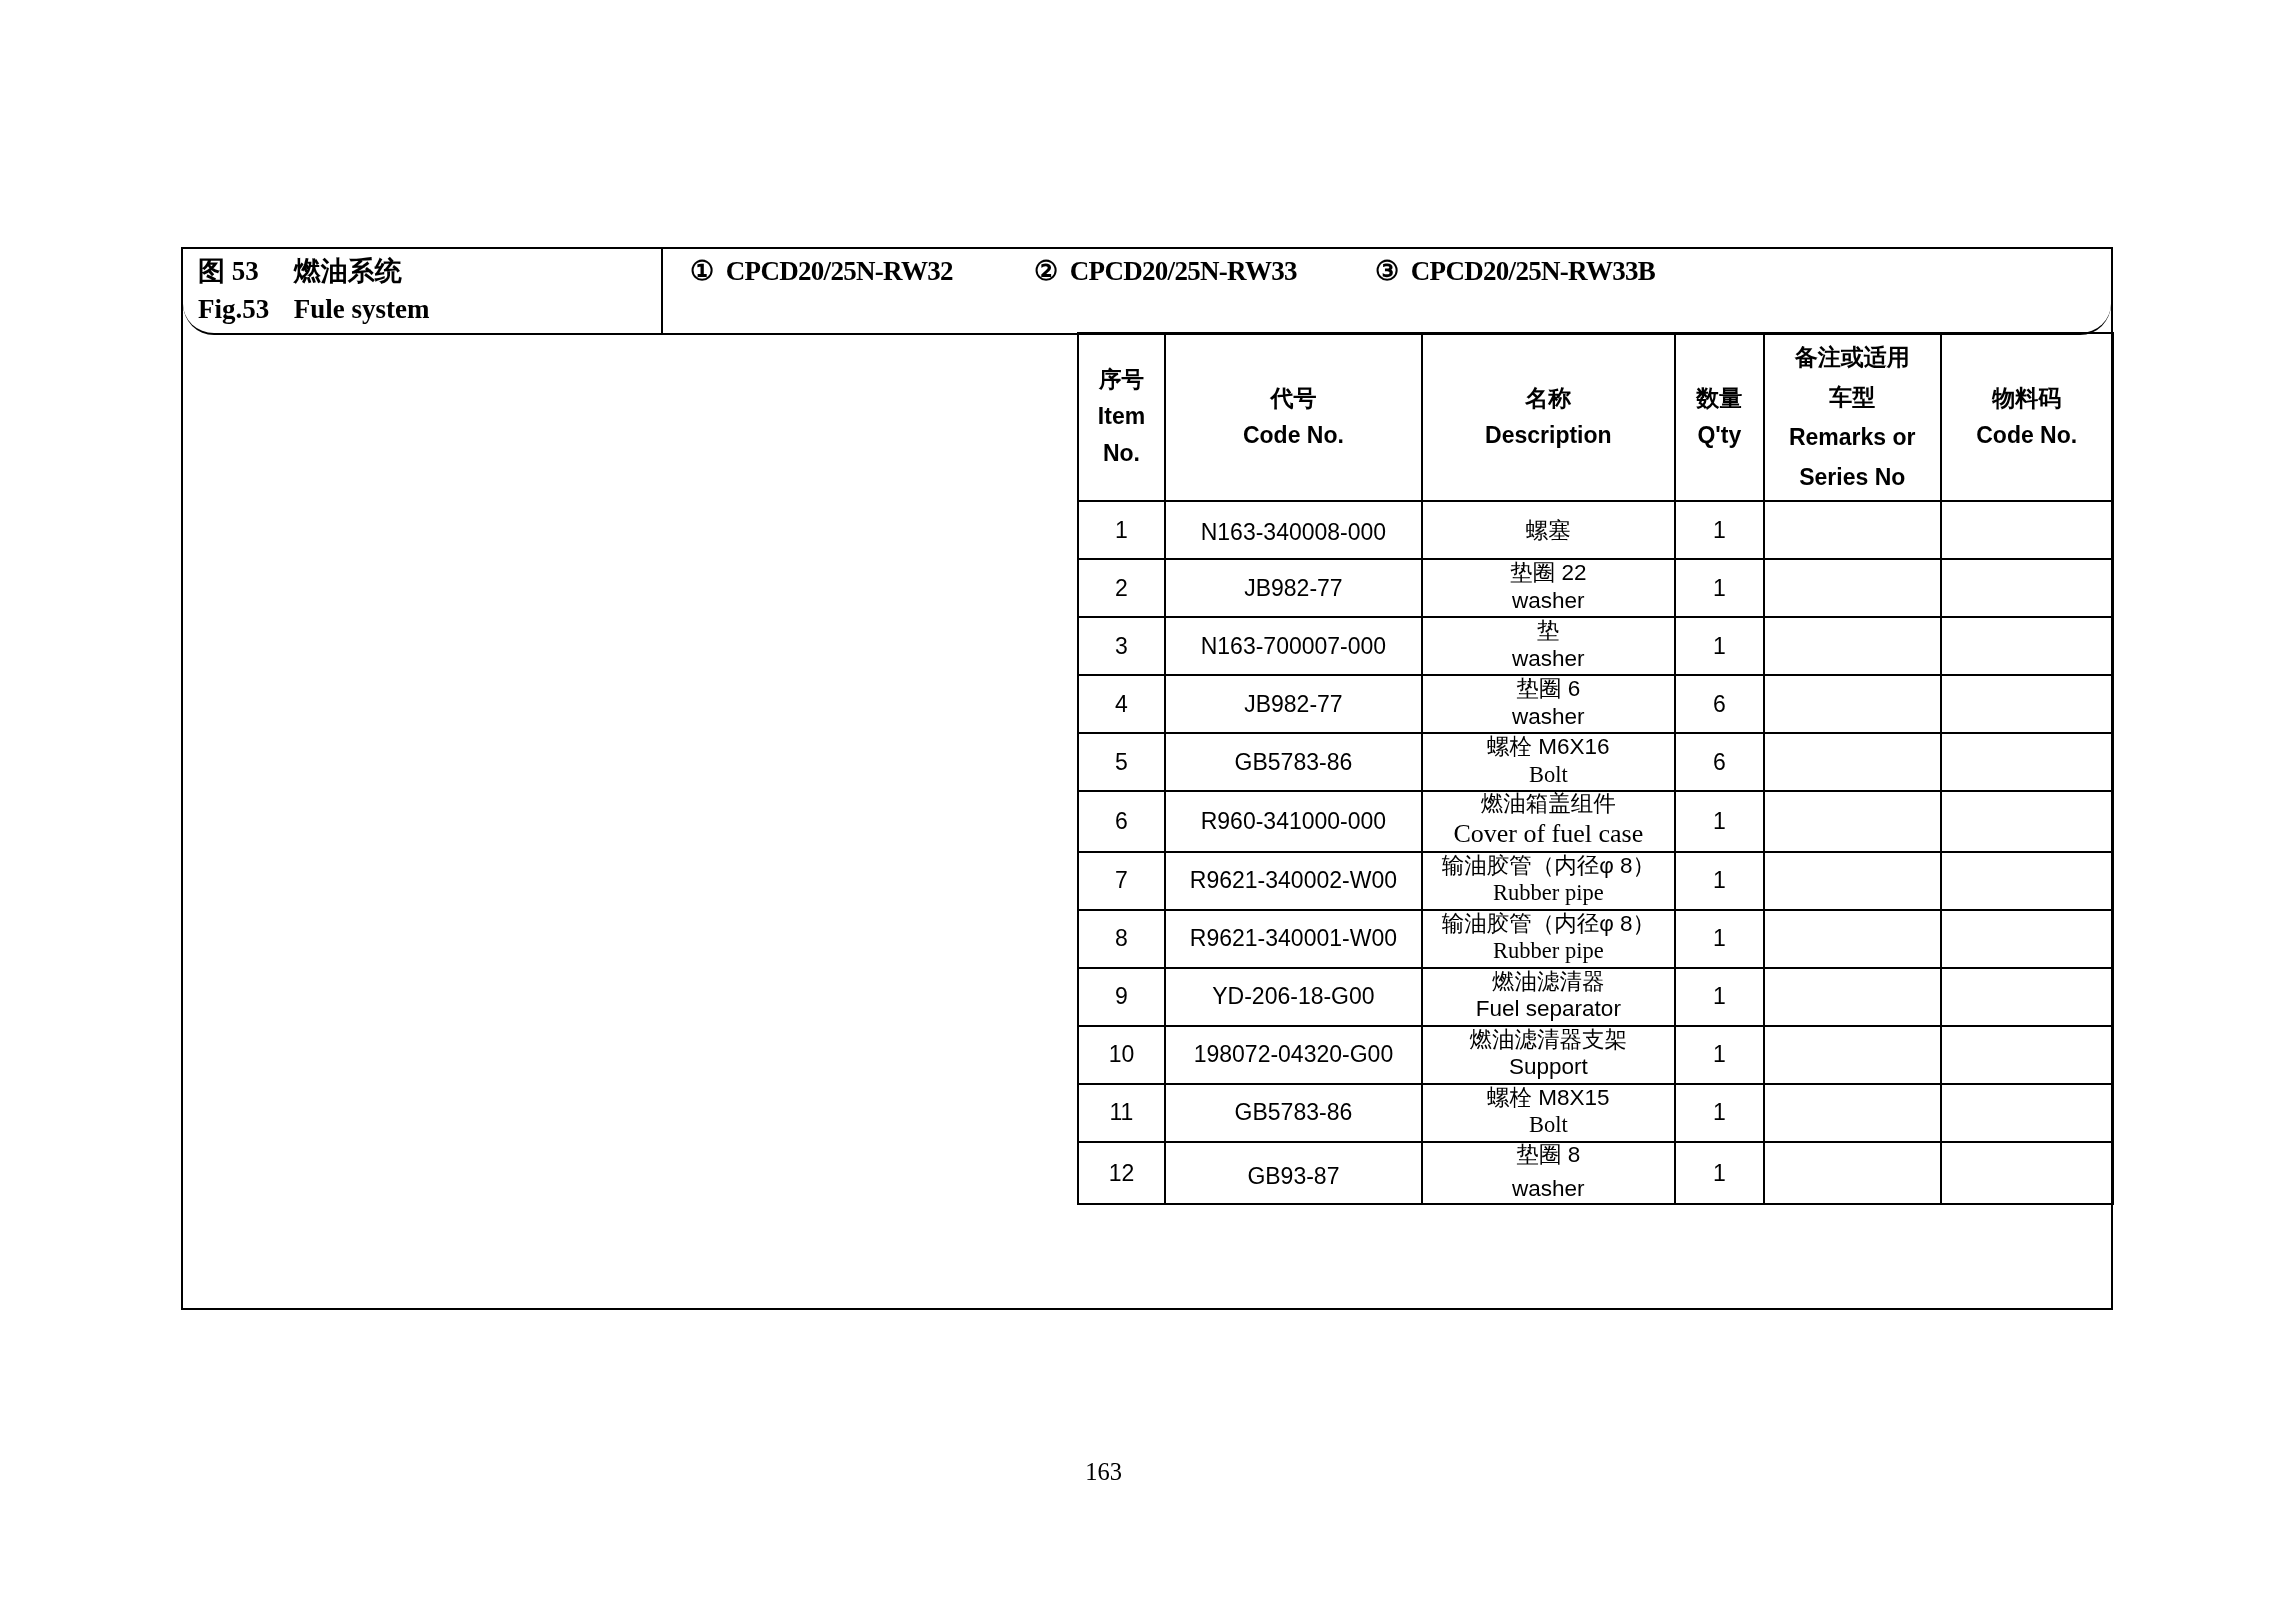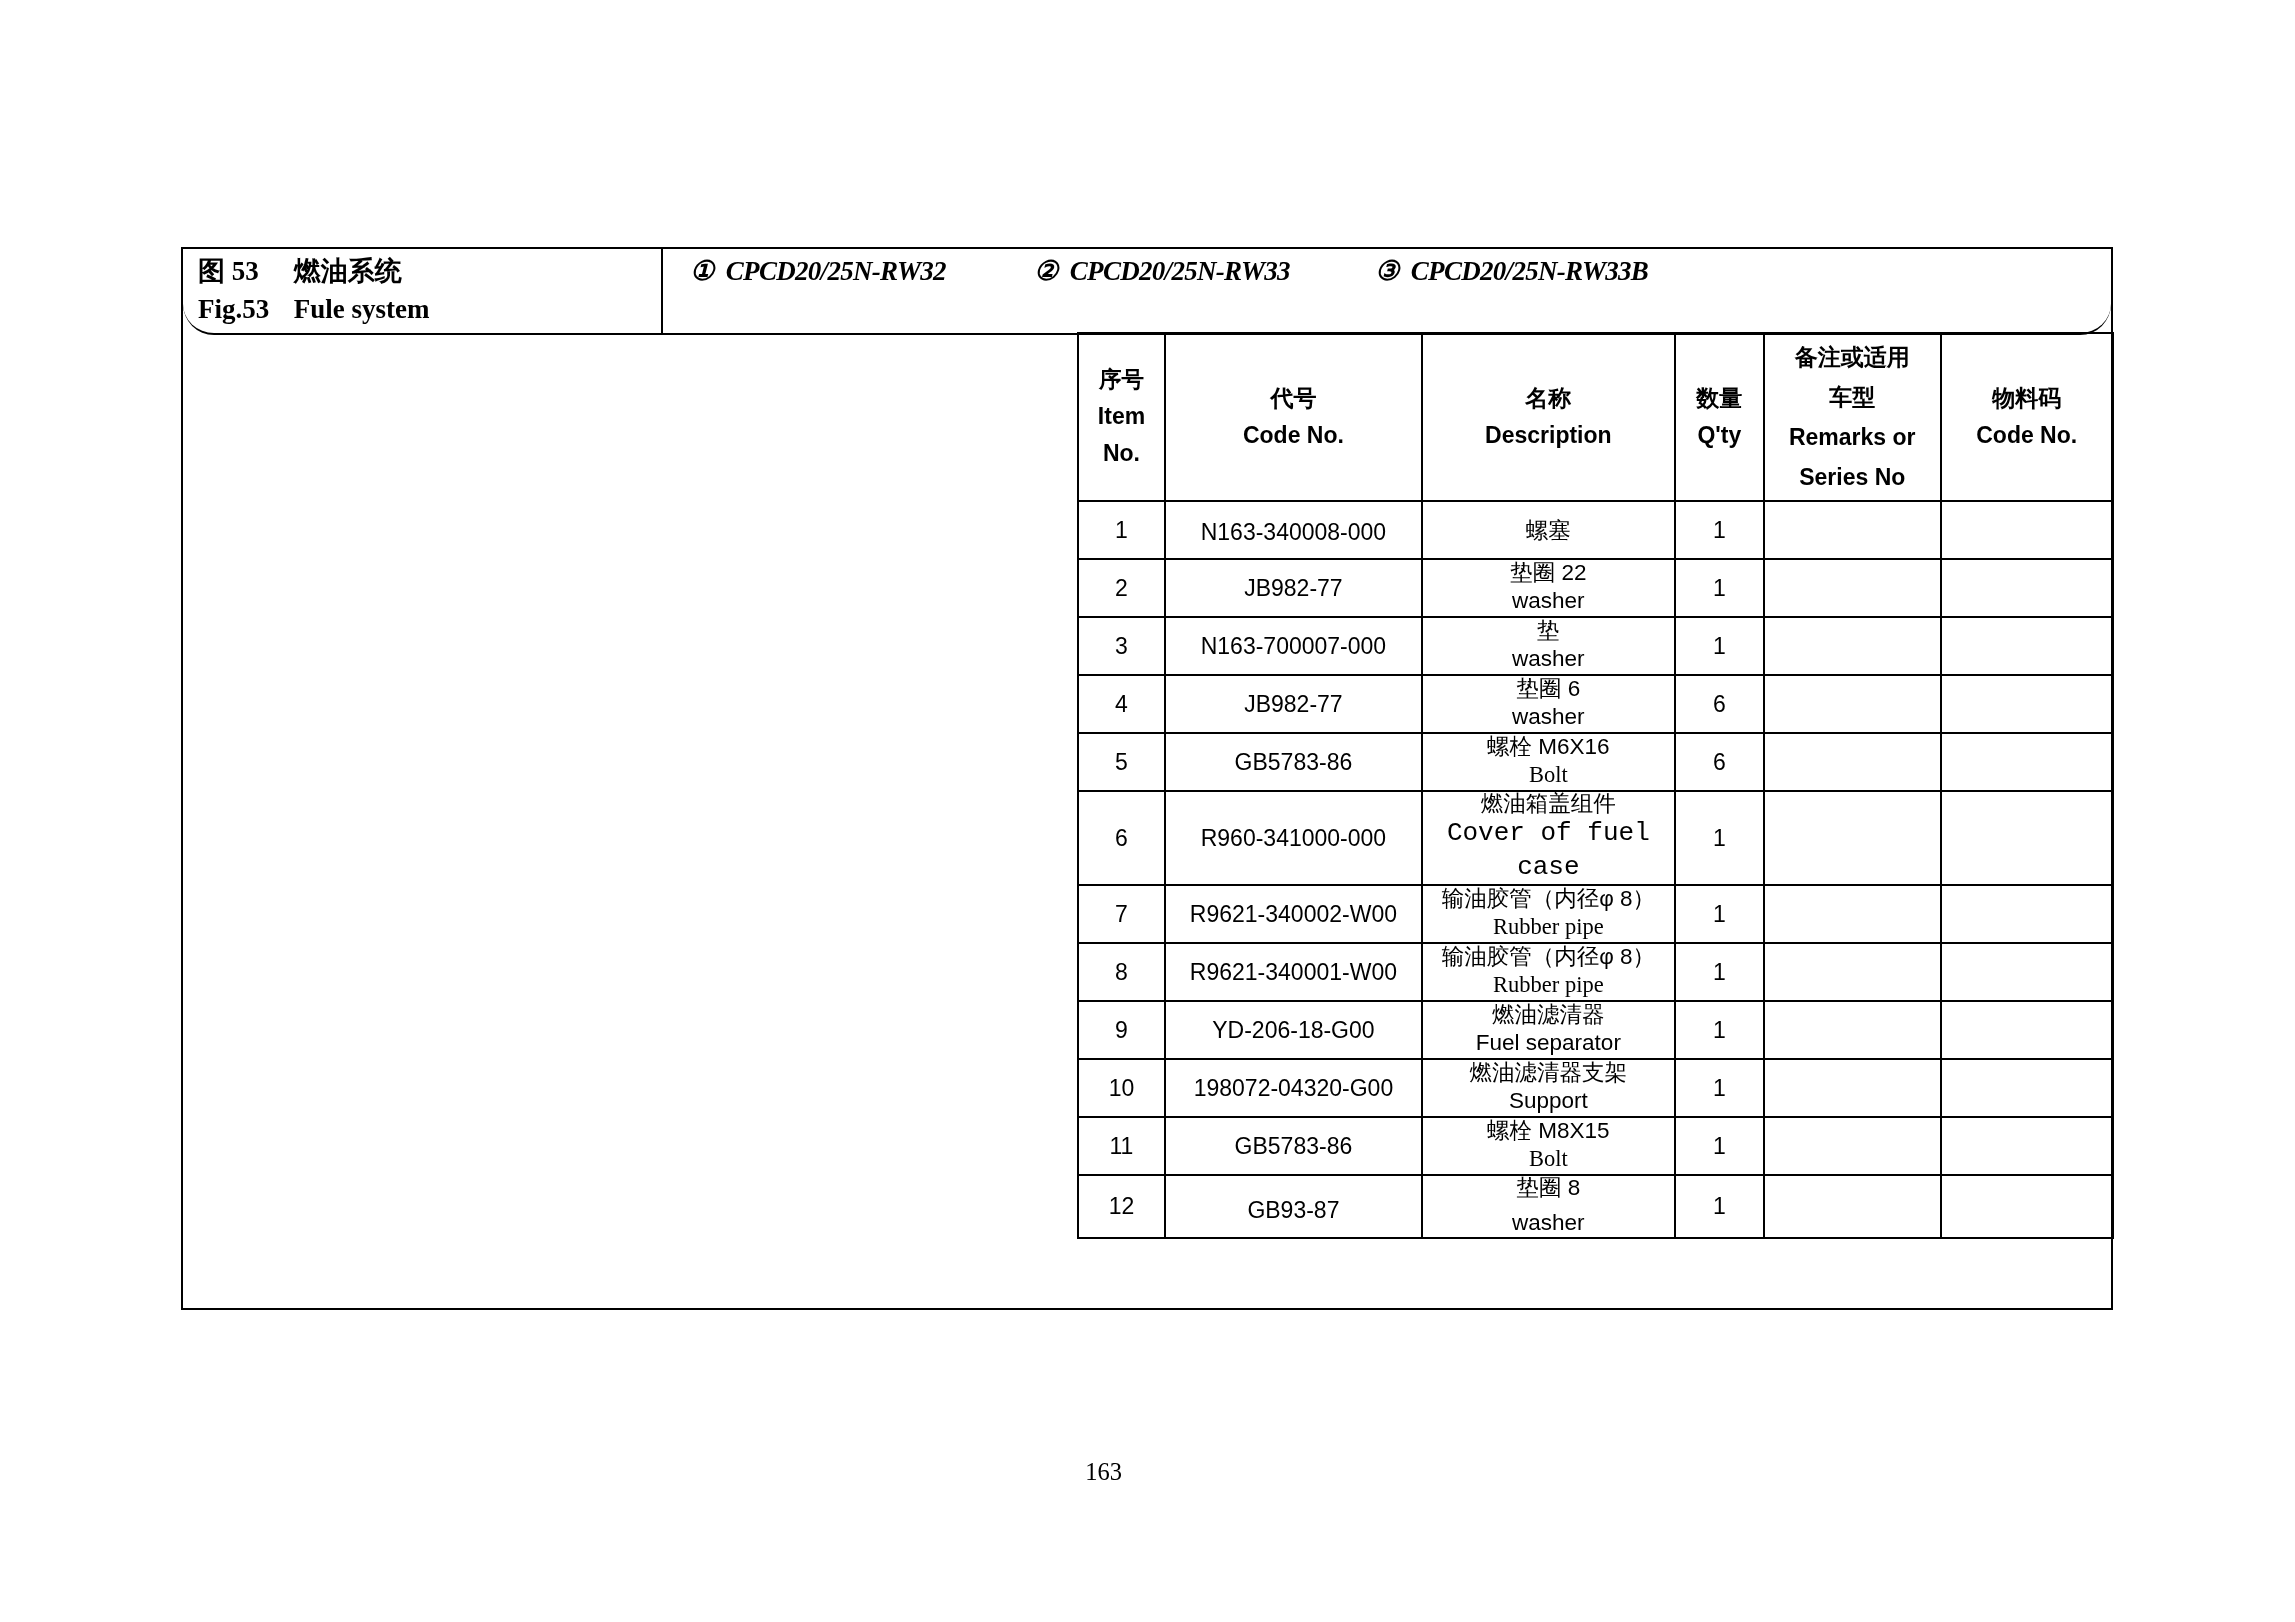--- a/index.html
+++ b/index.html
@@ -18,40 +18,40 @@
     font-family: "Liberation Serif", serif; font-weight: bold;
   }
   .title-line { position: absolute; left: 15px; font-size: 27px; white-space: nowrap; }
   .title-line .num { display: inline-block; width: 89px; }
   .title-cn { top: 4.1px; }
   .title-en { top: 45px; }
   .models-cell {
     position: absolute; left: 480px; top: 0; right: 0; height: 100%;
     font-family: "Liberation Serif", serif; font-weight: bold; font-size: 27px;
   }
-  .model { position: absolute; top: 5.5px; white-space: nowrap; letter-spacing: -0.7px; font-style: italic; }
+  .model { position: absolute; top: 5.5px; white-space: nowrap; letter-spacing: -0.7px; }
   .model .badge { display: inline-block; margin-right: 12.3px; }
   .drawing-area {
     position: absolute; left: 0; top: 86px; width: 897px; bottom: 0;
   }
   table.parts {
     position: absolute; left: 894px; top: 83px; right: -2.7px; bottom: -2.7px;
     border-collapse: collapse; table-layout: fixed;
     font-family: "Liberation Sans", sans-serif; font-size: 23px;
   }
   table.parts th, table.parts td {
     border: 2.7px solid #000; text-align: center; vertical-align: middle; padding: 0;
     line-height: 1.25;
   }
   table.parts th { font-weight: bold; height: 166px; font-size: 23px; line-height: 1.6; }
   table.parts td { height: 56px; }
   .cn { display: block; font-size: 22.5px; line-height: 1.1; }
   .en { display: block; font-size: 22.5px; line-height: 1.3; }
   .en.serif { font-family: "Liberation Serif", serif; }
-  .en.serif-lg { font-family: Liberation Mono, monospace; font-size: 26px; }
+  .en.serif-lg { font-family: Liberation Serif, serif; font-size: 26px; }
   .page-num {
     position: absolute; left: 1083px; top: 1458px; width: 41px; text-align: center;
     font-family: "Liberation Serif", serif; font-size: 24.5px;
   }
   .pn-low { display: block; padding-top: 27px; }
 </style>
 </head>
 <body>
 
 <div class="frame">

